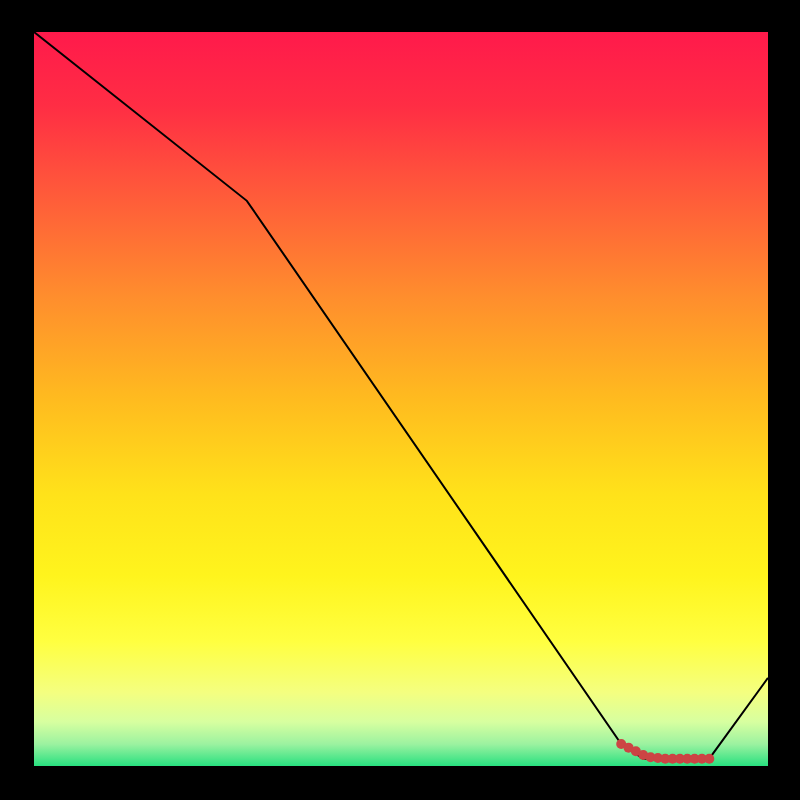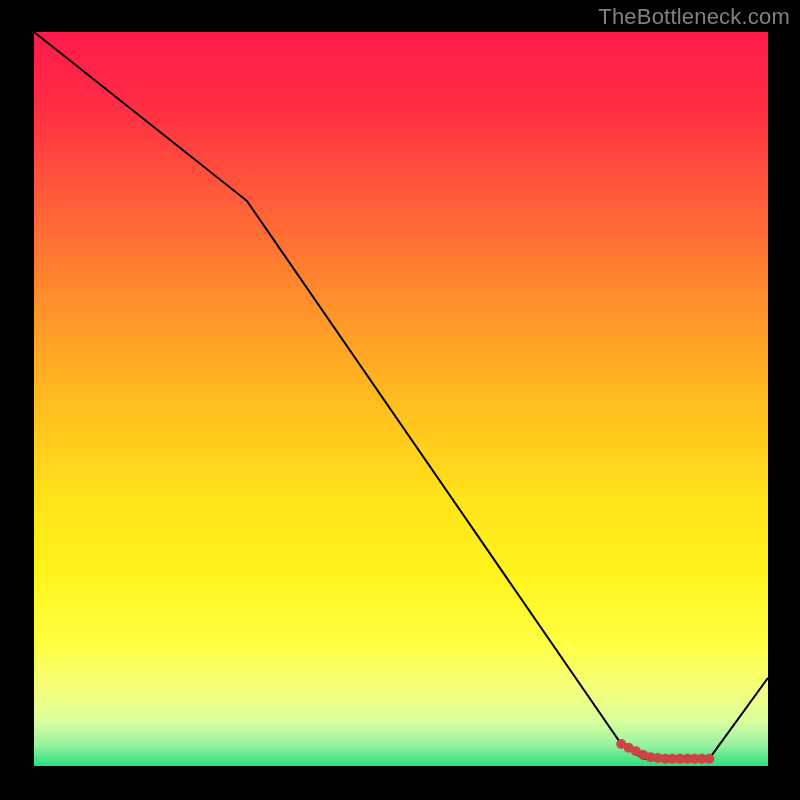--- a/index.html
+++ b/index.html
@@ -48,21 +48,20 @@
     top: 0;
     width: 100%;
     height: 100%;
   }
 </style>
 </head>
 <body>
 
 <div class="frame">
 
-  <div class="watermark">TheBottleneck.com</div>
 
   <div class="plot-area">
 
     <svg class="gradfill" viewBox="0 0 100 100" preserveAspectRatio="none">
       <defs>
         <linearGradient id="bgGrad" x1="0" y1="0" x2="0" y2="1">
             <stop offset="0.00%" stop-color="#ff1a4b"></stop>
             <stop offset="10.00%" stop-color="#ff2d44"></stop>
             <stop offset="22.00%" stop-color="#ff5a3a"></stop>
             <stop offset="35.00%" stop-color="#ff8a2e"></stop>

